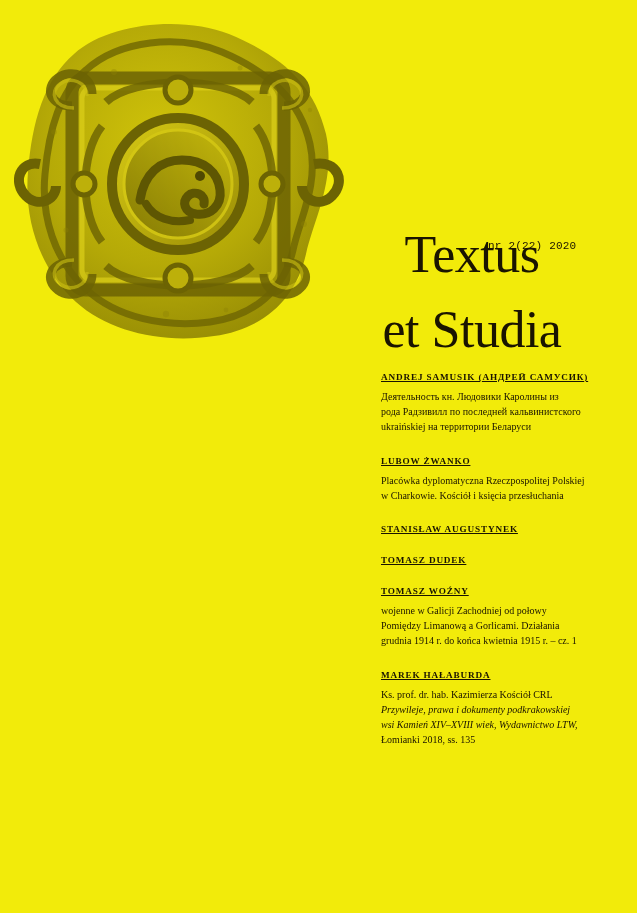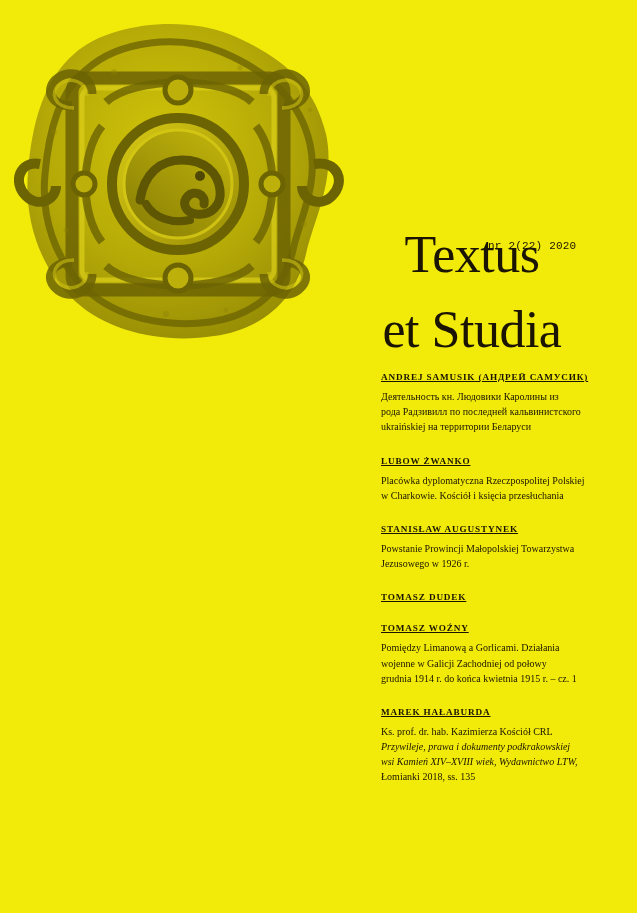--- a/index.html
+++ b/index.html
@@ -214,35 +214,31 @@
     <div class="entry">
       <div class="author">Lubow Żwanko</div>
       <div class="work">
         <div>Placówka dyplomatyczna Rzeczpospolitej Polskiej</div>
         <div>w Charkowie. Kościół i księcia przesłuchania</div>
       </div>
     </div>
 
     <div class="entry">
       <div class="author">Stanisław Augustynek</div>
-      <div class="work">
-        <div>Powstanie Prowincji Małopolskiej Towarzystwa</div>
-        <div>Jezusowego w 1926 r.</div>
-      </div>
     </div>
 
     <div class="entry">
       <div class="author">Tomasz Dudek</div>
     </div>
 
     <div class="entry">
       <div class="author">Tomasz Woźny</div>
       <div class="work">
+        <div>wojenne w Galicji Zachodniej od połowy</div>
         <div>Pomiędzy Limanową a Gorlicami. Działania</div>
-        <div>wojenne w Galicji Zachodniej od połowy</div>
         <div>grudnia 1914 r. do końca kwietnia 1915 r. – cz. 1</div>
       </div>
     </div>
 
     <div class="entry">
       <div class="author">Marek Hałaburda</div>
       <div class="work">
         <div>Ks. prof. dr. hab. Kazimierza Kościół CRL</div>
         <div class="ital">Przywileje, prawa i dokumenty podkrakowskiej</div>
         <div class="ital">wsi Kamień XIV–XVIII wiek, Wydawnictwo LTW,</div>

